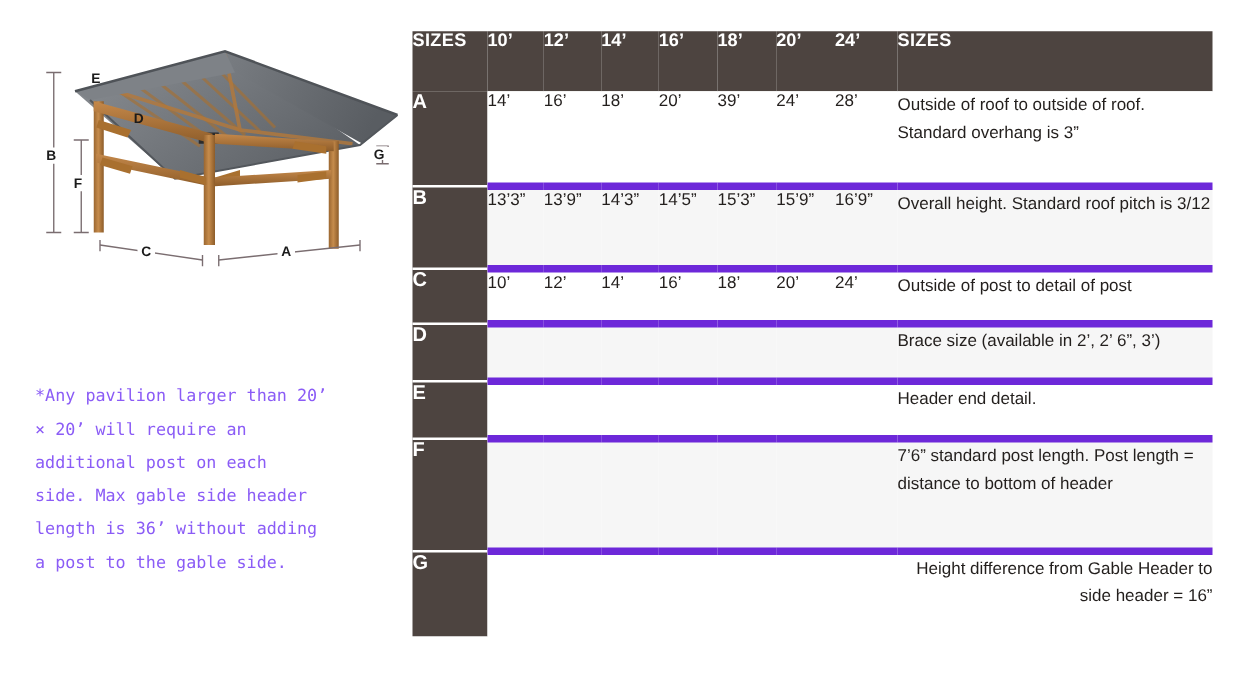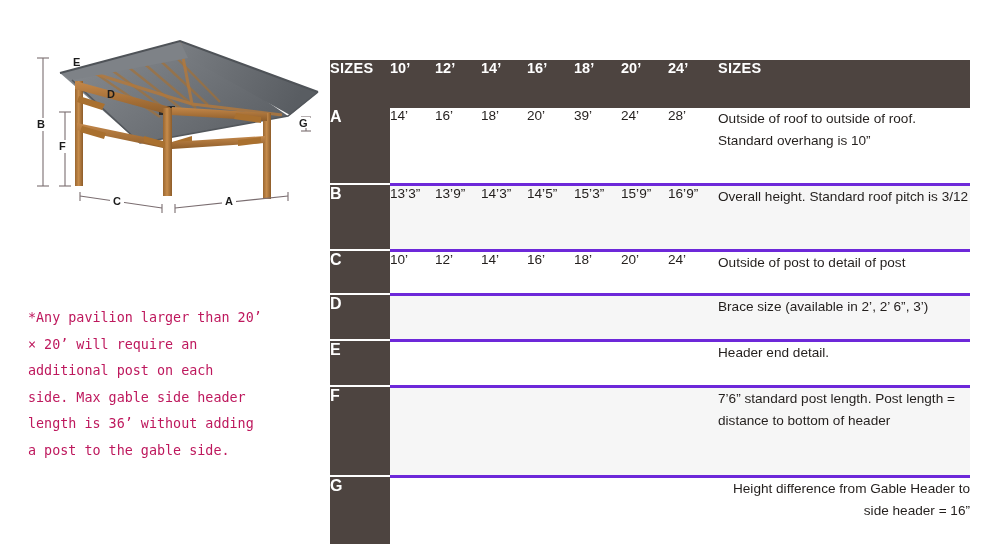--- a/index.html
+++ b/index.html
@@ -41,32 +41,31 @@
   #illustration svg { display: block; }
 
   #note-block {
     position: absolute;
     left: 28px;
     top: 305px;
     width: 280px;
     font-family: "DejaVu Sans Mono", "Liberation Mono", monospace;
     font-size: 13.4px;
     line-height: 26.5px;
-    color: #be185d;
+    color: #8b5cf6;
     letter-spacing: 0px;
     white-space: pre-wrap;
   }
 
   
   #table-wrap {
     position: absolute;
     left: 330px;
     top: 25px;
     width: 640px;
-    margin-top: 35px;
   }
   table.sizes {
     border-collapse: collapse;
     width: 640px;
     table-layout: fixed;
   }
   table.sizes th, table.sizes td {
     padding: 0;
     margin: 0;
     vertical-align: top;
@@ -104,21 +103,21 @@
     color: #231f1d;
     font-size: 13.6px;
     padding-top: 12px;
     box-sizing: border-box;
   }
   td.val   { text-align: left; }
   td.notes { padding-left: 8px; padding-right: 10px; line-height: 22px; }
 
   tr.rowA td.data { background: #ffffff; }
   tr.rowB td.data { background: #f6f6f6; }
-  tr.rowA td.data, tr.rowB td.data { border-top: 3px solid #6d28d9; }
+  tr.rowA td.data, tr.rowB td.data { border-top: 6px solid #6d28d9; }
   tr.first td.data { border-top: none; }
 
   .pad-bottom { padding-bottom: 14px; text-align: right; }
 </style>
 </head>
 <body>
 
 <div id="page">
 
   <div id="left-panel">
@@ -298,21 +297,21 @@
 
         <tr class="rowA first">
           <td class="letter" style="height:76px;border-top:none;">A</td>
           <td class="val data">14’</td>
           <td class="val data">16’</td>
           <td class="val data">18’</td>
           <td class="val data">20’</td>
           <td class="val data">39’</td>
           <td class="val data">24’</td>
           <td class="val data">28’</td>
-          <td class="notes data">Outside of roof to outside of roof. Standard overhang is 10”</td>
+          <td class="notes data">Outside of roof to outside of roof. Standard overhang is 3”</td>
         </tr>
 
         <tr class="rowB">
           <td class="letter" style="height:66px;">B</td>
           <td class="val data">13’3”</td>
           <td class="val data">13’9”</td>
           <td class="val data">14’3”</td>
           <td class="val data">14’5”</td>
           <td class="val data">15’3”</td>
           <td class="val data">15’9”</td>

